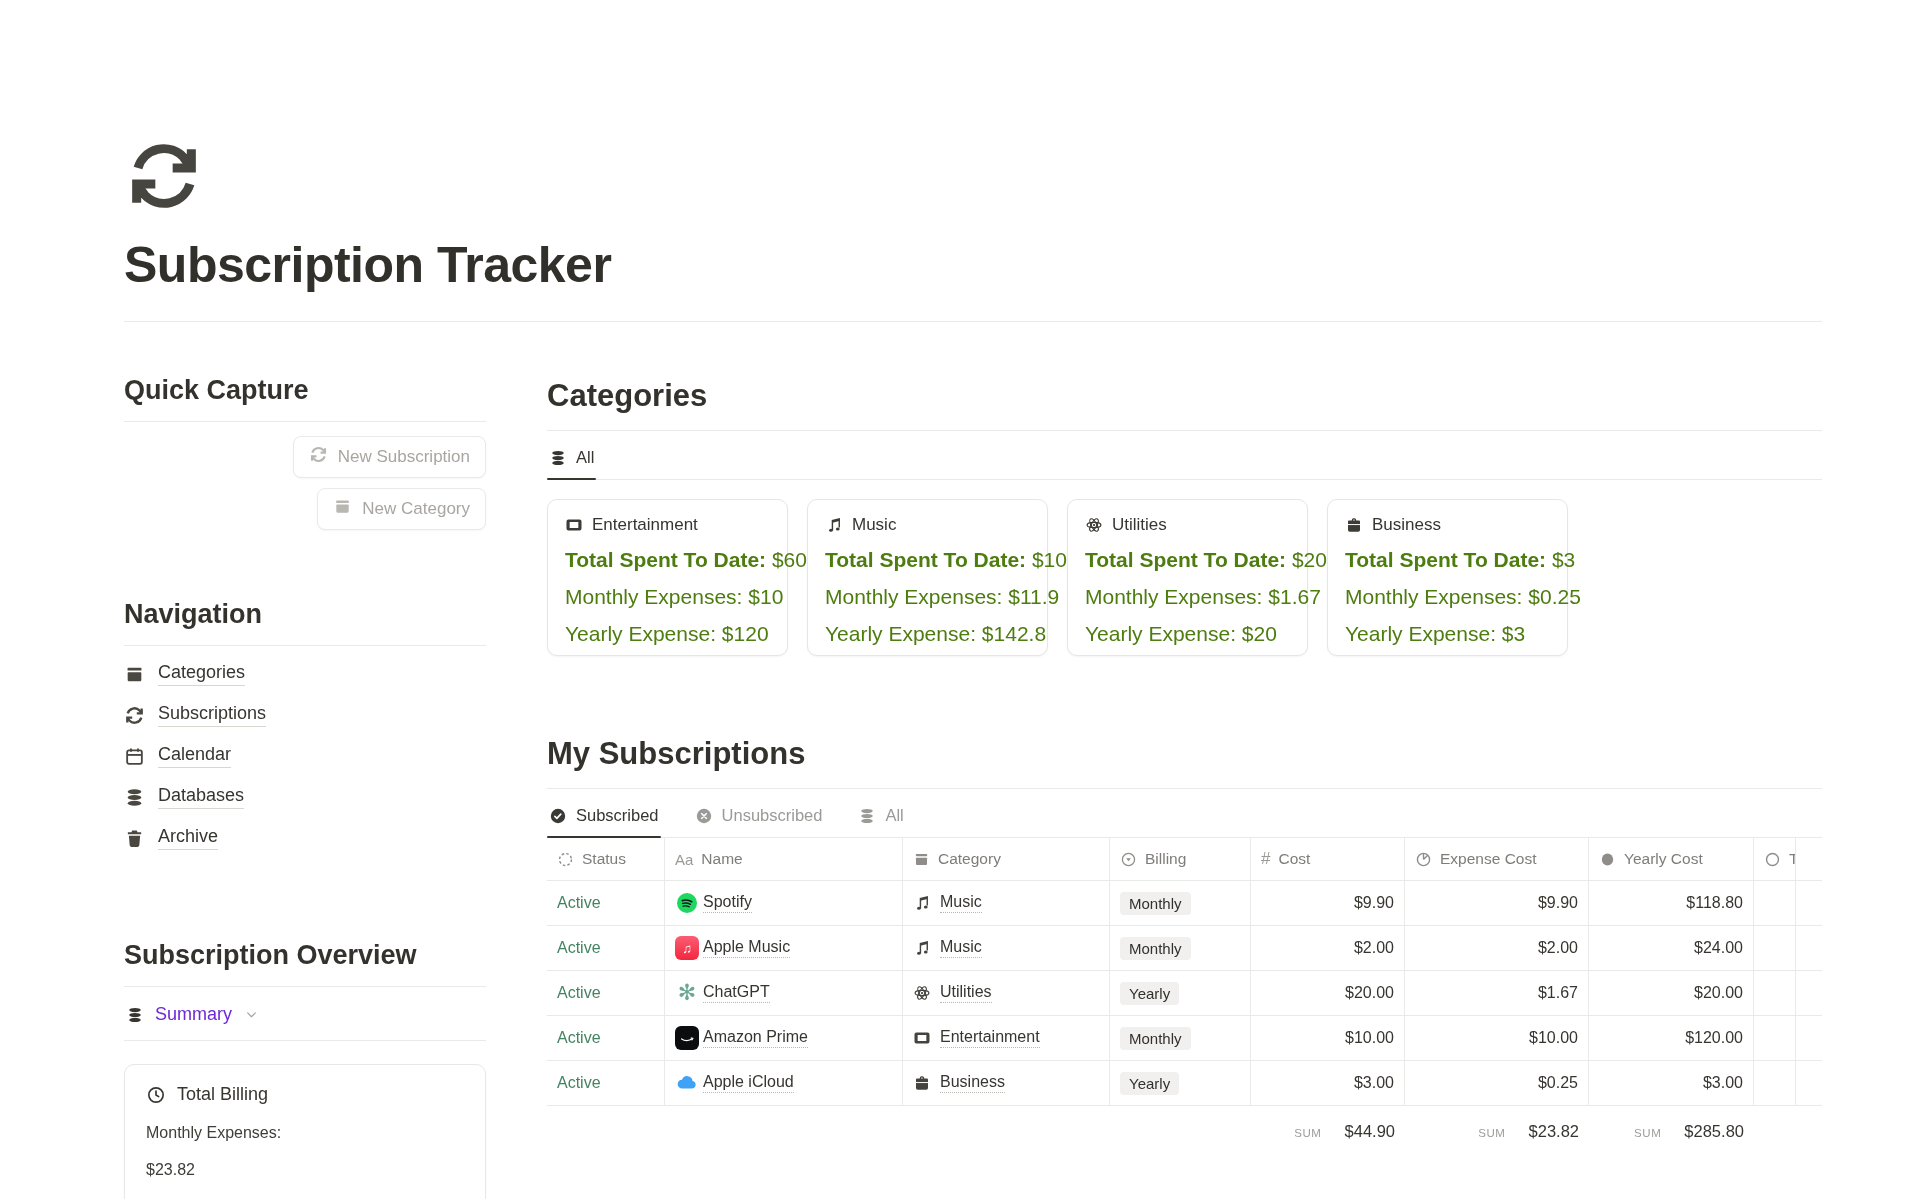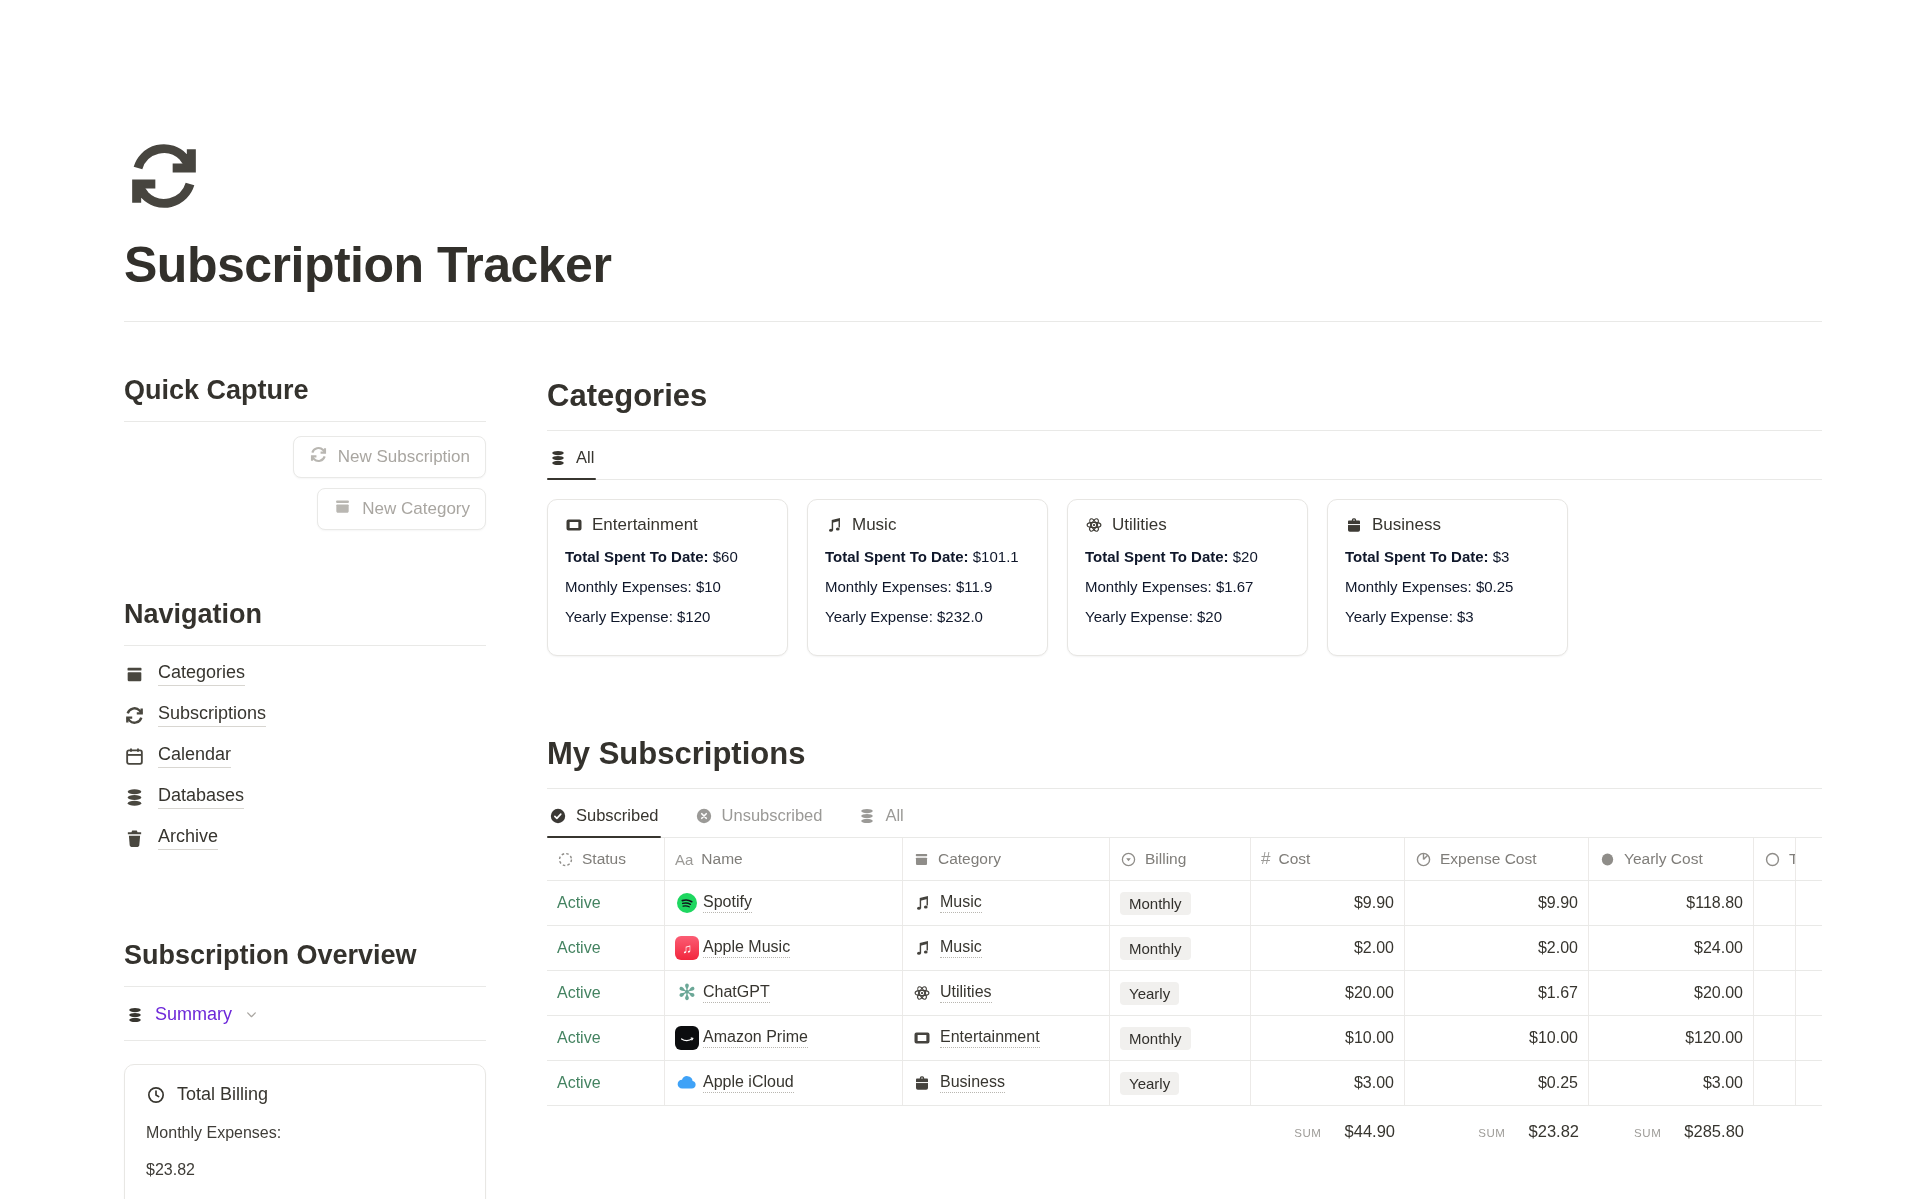--- a/index.html
+++ b/index.html
@@ -81,21 +81,21 @@
   .cat-card {
     width:241px; flex:0 0 241px; height:157px;
     border:1px solid #e7e6e3; border-radius:10px;
     box-shadow:0 1px 2px rgba(15,15,15,0.05);
     padding:15px 17px; cursor:pointer; background:#fff;
   }
   .cat-card-title { display:flex; align-items:center; gap:9px; }
   .cat-card-title .icn { color:#3d3b35; }
   .cat-card-title .icn svg { width:18px; height:18px; display:block; }
   .cat-card-name { font-size:17px; font-weight:500; }
-  .cat-line { margin-top:13px; font-size:15px; color:#0f172a; white-space:nowrap; }
+  .cat-line { margin-top:13px; font-size:21px; color:#4d7c0f; white-space:nowrap; }
   .cat-line .lbl-bold { font-weight:700; }
 
   
   .subs-h2 { margin-top:80px; }
 
   .tbl { width:100%; }
   .tbl-row {
     display:grid;
     grid-template-columns:118px 238px 207px 141px 154px 184px 165px 42px 1fr;
     border-bottom:1px solid #e9e9e7;
@@ -369,21 +369,21 @@
           <div class="cat-card-title">
             <span class="icn">
                 <svg viewBox="0 0 24 24">
                   <use href="#i-music"></use>
                 </svg>
               </span>
             <span class="cat-card-name">Music</span>
           </div>
           <div class="cat-line"><span class="lbl-bold">Total Spent To Date:</span> <span>$101.1</span></div>
           <div class="cat-line"><span>Monthly Expenses:</span> <span>$11.9</span></div>
-          <div class="cat-line"><span>Yearly Expense:</span> <span>$232.0</span></div>
+          <div class="cat-line"><span>Yearly Expense:</span> <span>$142.8</span></div>
         </div>
 
         <div class="cat-card">
           <div class="cat-card-title">
             <span class="icn">
                 <svg viewBox="0 0 24 24">
                   <use href="#i-atom"></use>
                 </svg>
               </span>
             <span class="cat-card-name">Utilities</span>

